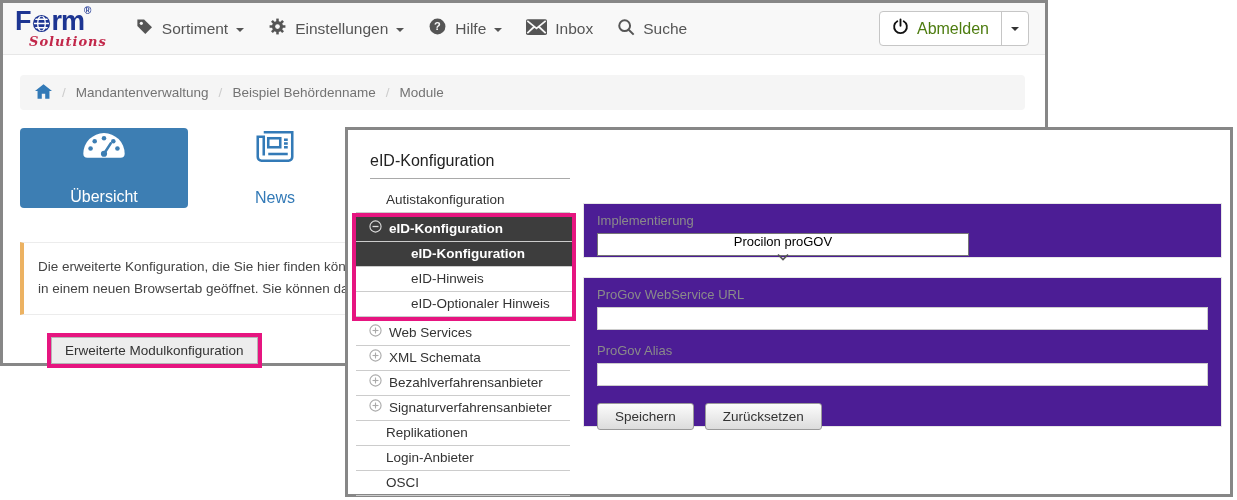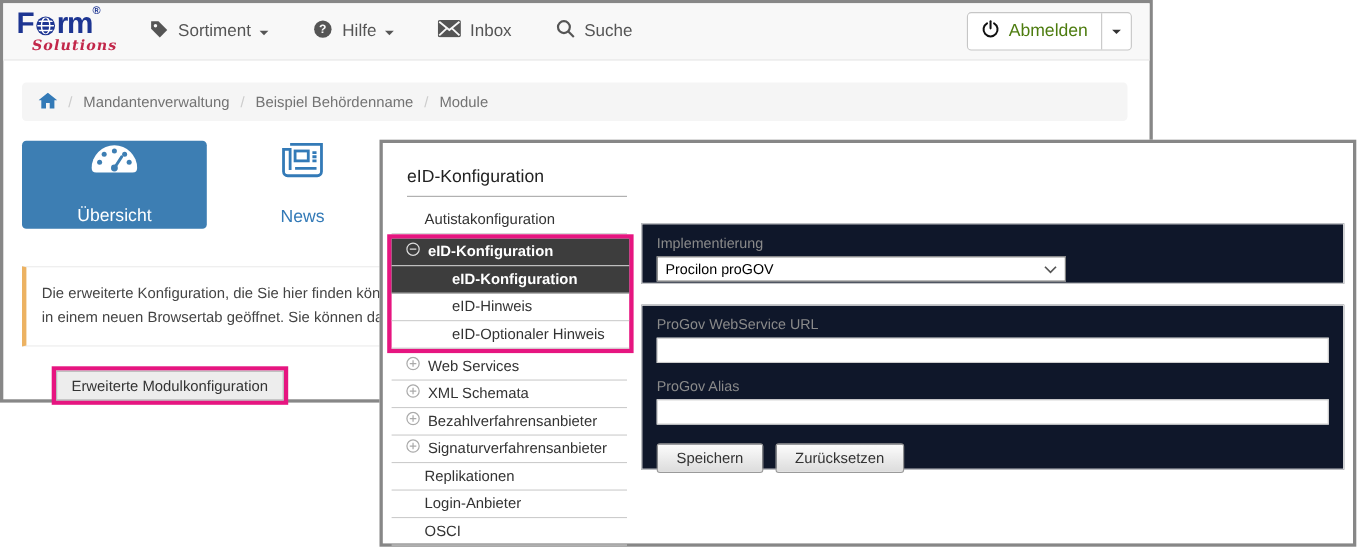--- a/index.html
+++ b/index.html
@@ -14,21 +14,21 @@
   
   .navbar { height:52px; display:flex; align-items:center; background:#f8f8f8;
             border-bottom:1px solid #e7e7e7; padding:0 8px 0 12px; }
   .logo { margin-right:28px; cursor:pointer; }
   .logo-top { display:flex; align-items:flex-start; font-weight:bold; font-size:27px;
               color:#1d3592; letter-spacing:-1px; line-height:1; }
   .logo-top .globe { margin:3px 1px 0; }
   .logo-top sup { font-size:10px; margin-top:-2px; }
   .logo-sub { color:#c2274a; font-family:"DejaVu Serif", serif; font-style:italic;
               font-weight:bold; font-size:13px; margin:-4px 0 0 14px; letter-spacing:1px; }
-  .nav-items { display:flex; align-items:center; gap:40px; font-size:15.5px; color:#555; }
+  .nav-items { display:flex; align-items:center; gap:24px; font-size:15.5px; color:#555; }
   .nav-item { display:flex; align-items:center; gap:8px; cursor:pointer; white-space:nowrap; }
   .caret { width:0; height:0; border-left:4px solid transparent; border-right:4px solid transparent;
            border-top:4px solid #555; display:inline-block; margin-top:2px; }
   .logout-wrap { margin-left:auto; margin-right:8px; display:flex; align-items:stretch;
                  border:1px solid #c6c6c6; border-radius:4px; background:#fff; height:35px; }
   .logout-main { display:flex; align-items:center; gap:8px; padding:0 12px; font-size:16px;
                  color:#4d7c0f; cursor:pointer; }
   .logout-caret { border-left:1px solid #c6c6c6; display:flex; align-items:center;
                   padding:0 9px; cursor:pointer; }
   .logout-caret .caret { border-top-color:#333; margin-top:0; }
@@ -64,28 +64,28 @@
   .tree { position:absolute; left:8px; top:58px; width:214px; font-size:13.5px; color:#333; }
   .tree-row { height:25px; line-height:24px; border-bottom:1px solid #ccc; display:flex;
               align-items:flex-end; cursor:pointer; white-space:nowrap; overflow:hidden; }
   .tree-row.lvl1 { padding-left:30px; }
   .tree-row.lvl2 { padding-left:55px; }
   .tree-row.has-icon { padding-left:13px; gap:7px; }
   .tree-row.dark { background:#3d3d3d; color:#fff; font-weight:bold; }
   .tree-group-highlight { border:4px solid #e61580; margin:0 -6px 0 -4px; }
 
   .form-col { position:absolute; left:235px; top:73px; right:8px; }
-  .panel { background:#0f172a; border:1px solid #e7e7e7; padding:9px 13px; }
+  .panel { background:#4c1d95; border:1px solid #e7e7e7; padding:9px 13px; }
   .panel-impl { height:55px; }
   .panel-progov { margin-top:19px; height:150px; padding-bottom:13px; }
   .flabel { display:block; font-size:13px; color:#8a8a8a; margin-bottom:5px; }
   .flabel.mt { margin-top:13px; }
   .select { width:372px; height:23px; background:#fff; border:1px solid #767676;
             display:flex; align-items:center; justify-content:space-between;
-            padding:0 7px; font-size:13px; color:#000; cursor:pointer; }
+            padding:0 7px; font-size:13px; color:#000; cursor:pointer;flex-direction:column; }
   .txt { display:block; width:100%; height:23px; border:1px solid #ccc; background:#fff;
          font-family:inherit; font-size:13px; color:#333; padding:0 6px; }
   .btnrow { margin-top:17px; display:flex; }
   .gbtn { font-family:inherit; font-size:13.5px; color:#333; padding:5px 17px;
           background:linear-gradient(#fcfcfc,#dcdcdc); border:1px solid #9a9a9a;
           border-radius:3px; margin-right:11px; cursor:pointer; }
 </style>
 </head>
 <body>
 
@@ -124,20 +124,36 @@
                 <path d="M3 3 h8.5 l10 10 -8.5 8.5 L3 11.5 Z" fill="#555"></path>
                 <circle cx="8" cy="8" r="2" fill="#f8f8f8"></circle>
               </svg>
           </span>
           <span>Sortiment</span>
           <span class="caret"></span>
         </div>
         <div class="nav-item">
           <span>
             <svg viewBox="0 0 24 24" width="19" height="19">
+                <g fill="#555">
+                  <rect x="10.4" y="2" width="3.2" height="20"></rect>
+                  <rect x="10.4" y="2" width="3.2" height="20" transform="rotate(45 12 12)"></rect>
+                  <rect x="10.4" y="2" width="3.2" height="20" transform="rotate(90 12 12)"></rect>
+                  <rect x="10.4" y="2" width="3.2" height="20" transform="rotate(135 12 12)"></rect>
+                  <circle cx="12" cy="12" r="7"></circle>
+                  <circle cx="12" cy="12" r="3" fill="#f8f8f8"></circle>
+                </g>
+              </svg>
+          </span>
+          <span>Einstellungen</span>
+          <span class="caret"></span>
+        </div>
+        <div class="nav-item">
+          <span>
+            <svg viewBox="0 0 24 24" width="19" height="19">
                 <circle cx="12" cy="12" r="10" fill="#555"></circle>
                 <text x="12" y="17" text-anchor="middle" font-size="14" font-weight="bold" fill="#f8f8f8" font-family="Liberation Sans, sans-serif">?</text>
               </svg>
           </span>
           <span>Hilfe</span>
           <span class="caret"></span>
         </div>
         <div class="nav-item">
           <span>
             <svg viewBox="0 0 24 18" width="21" height="16">

